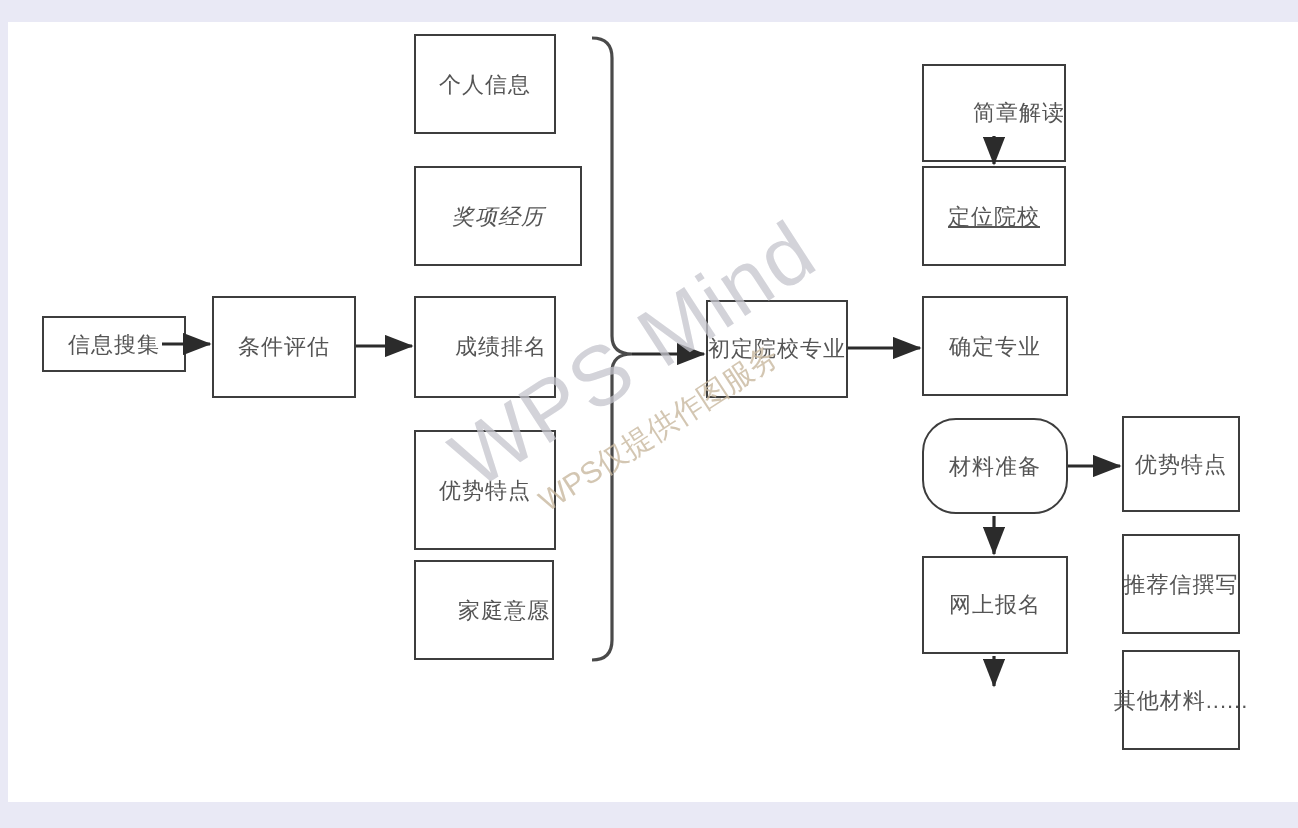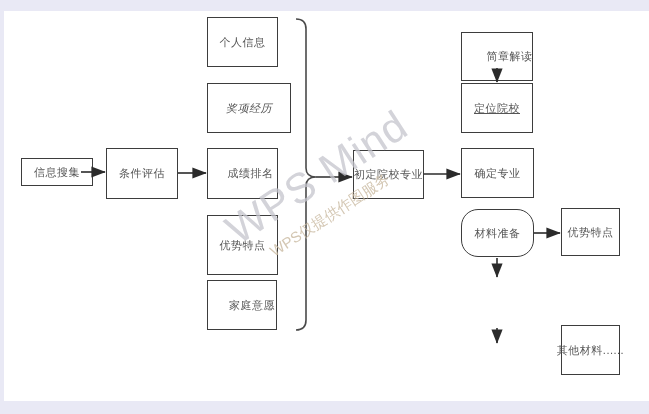--- a/index.html
+++ b/index.html
@@ -61,22 +61,24 @@
   <div class="node" style="left:207px;top:148px;width:71px;height:51px;padding-left:16px;">成绩排名</div>
   <div class="node" style="left:207px;top:215px;width:71px;height:60px;">优势特点</div>
   <div class="node" style="left:207px;top:280px;width:70px;height:50px;padding-left:20px;">家庭意愿</div>
 
   <div class="node" style="left:353px;top:150px;width:71px;height:49px;">初定院校专业</div>
 
   <div class="node" style="left:461px;top:32px;width:72px;height:49px;padding-left:25px;">简章解读</div>
   <div class="node" style="left:461px;top:83px;width:72px;height:50px;text-decoration:underline;">定位院校</div>
   <div class="node" style="left:461px;top:148px;width:73px;height:50px;">确定专业</div>
   <div class="node" style="left:461px;top:209px;width:73px;height:48px;border-radius:17px;">材料准备</div>
+  <div class="node" style="left:461px;top:278px;width:73px;height:49px;">网上报名</div>
 
   <div class="node" style="left:561px;top:208px;width:59px;height:48px;">优势特点</div>
+  <div class="node" style="left:561px;top:267px;width:59px;height:50px;">推荐信撰写</div>
   <div class="node" style="left:561px;top:325px;width:59px;height:50px;">其他材料......</div>
 
   <div class="watermark wm-title">WPS Mind</div>
   <div class="watermark wm-subtitle">WPS仅提供作图服务</div>
 
   <div class="edge-strip edge-left"></div>
   <div class="edge-strip edge-top"></div>
   <div class="edge-strip edge-bottom"></div>
 
 </div>

